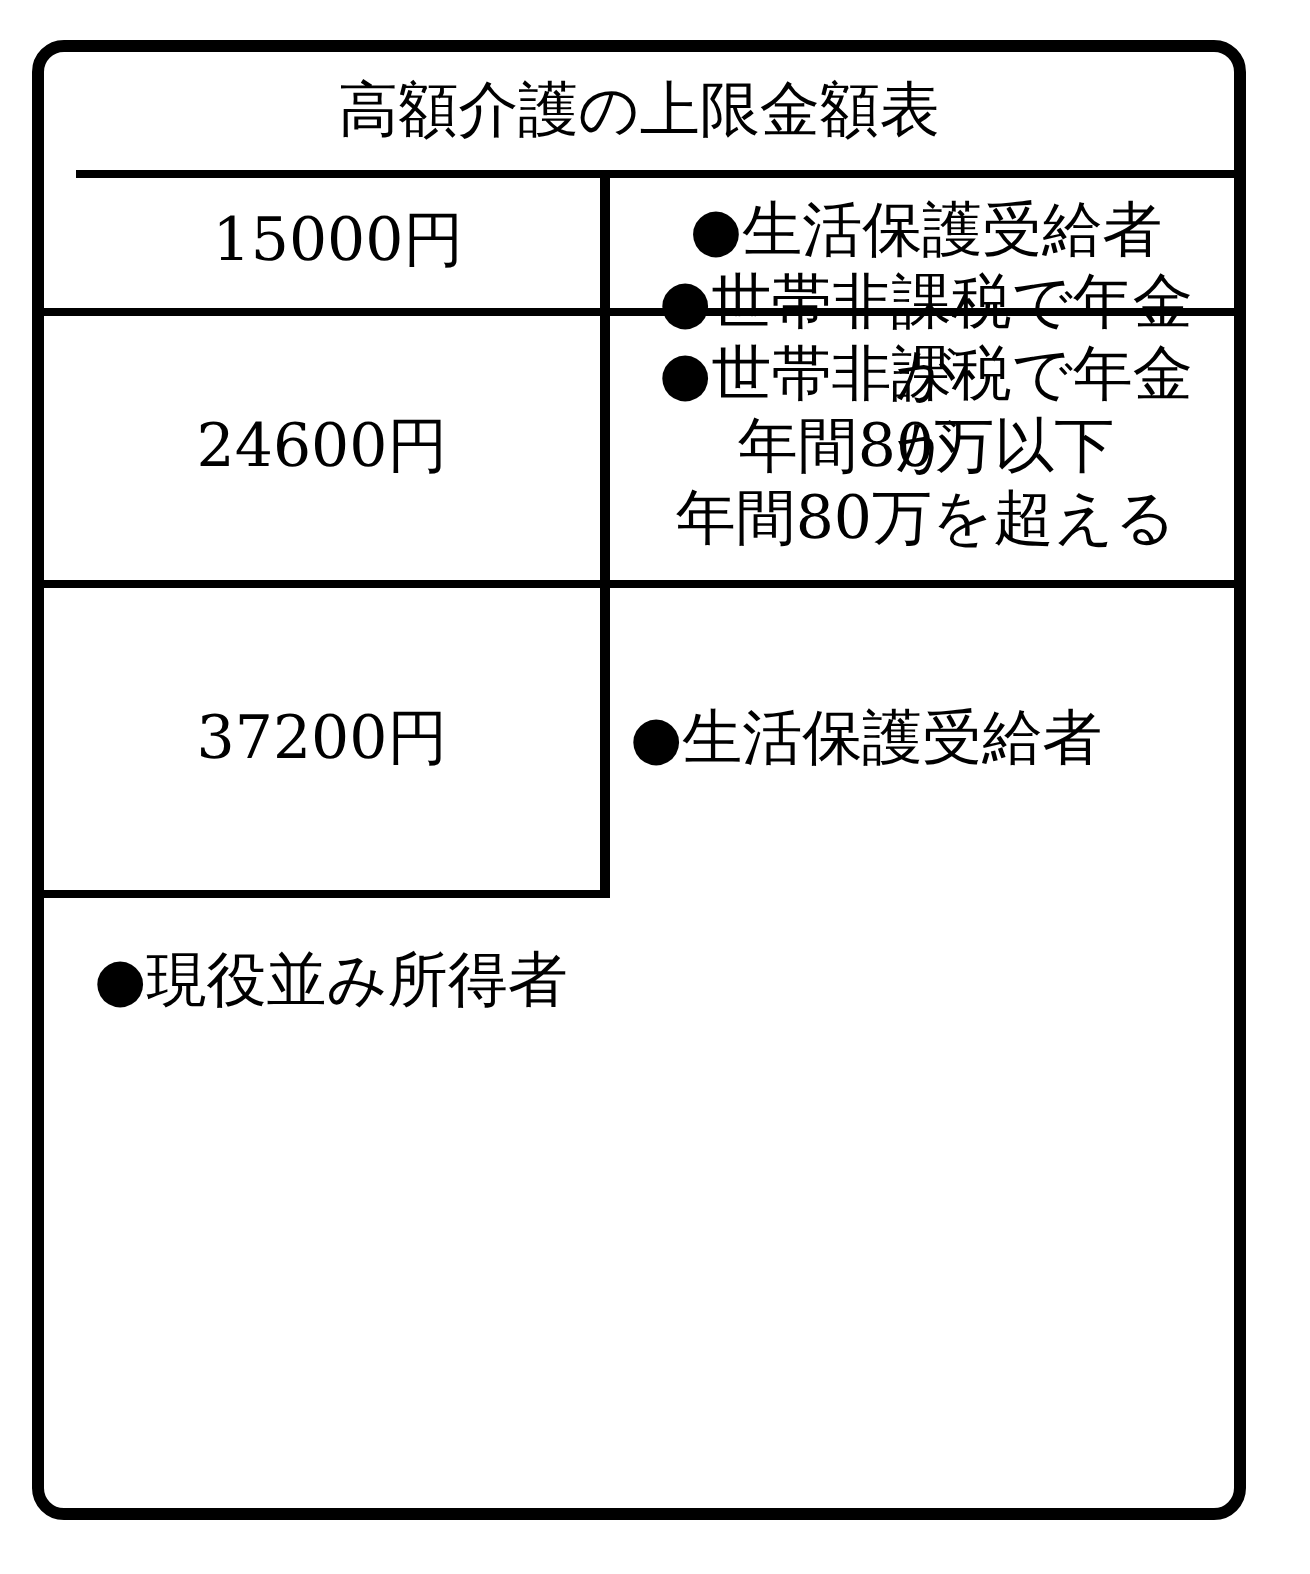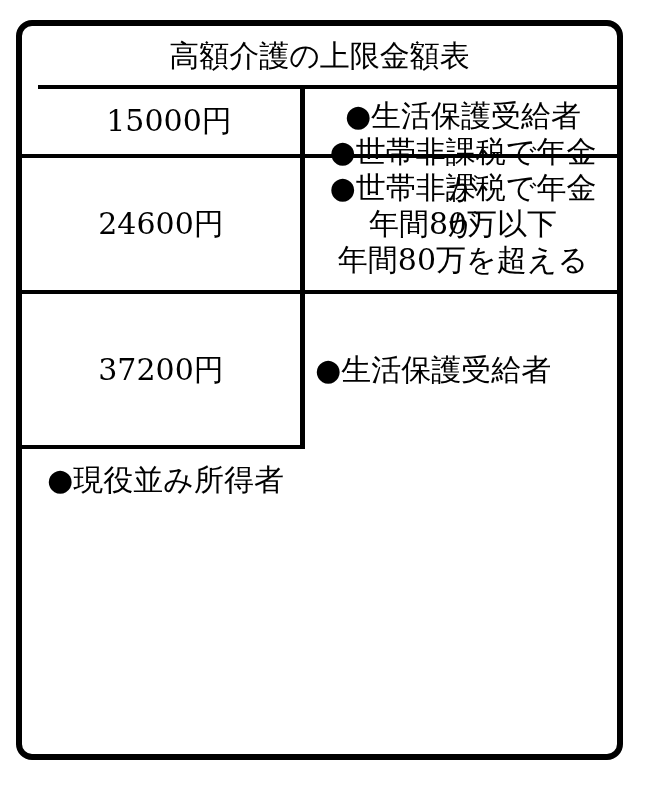--- a/index.html
+++ b/index.html
@@ -55,21 +55,21 @@
   }
   .target {
     padding-left: 10px;
     padding-right: 6px;
   }
   .target .txt,
   .target.txtcell {
     white-space: pre-line;
   }
   .target-top1 { padding-top: 9px; }
-  .target-top4 { padding-top: 13px; }
+  .target-top4 { padding-top: 24px; }
 </style>
 </head>
 <body>
 
 <div class="stage">
   <div class="table-wrap">
 
     <div class="c span2 flex-center">高額介護の上限金額表</div>
 
 

